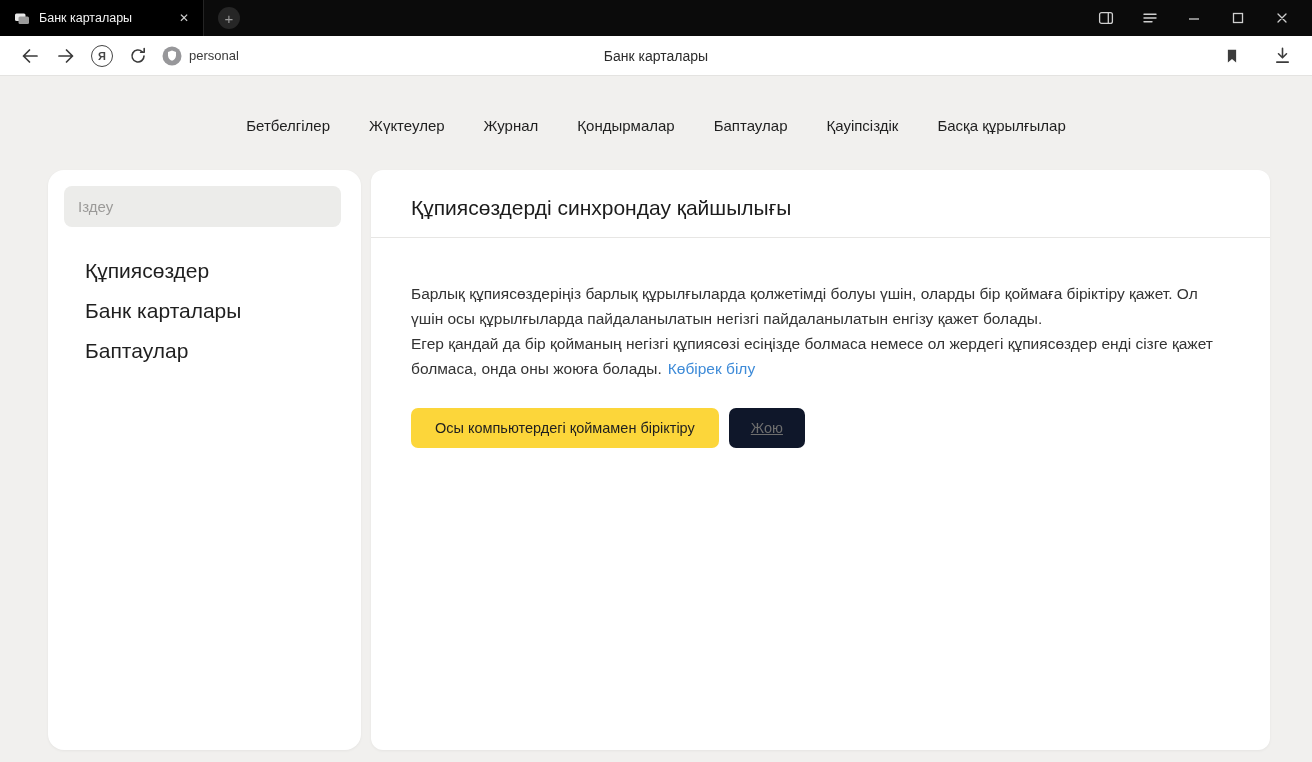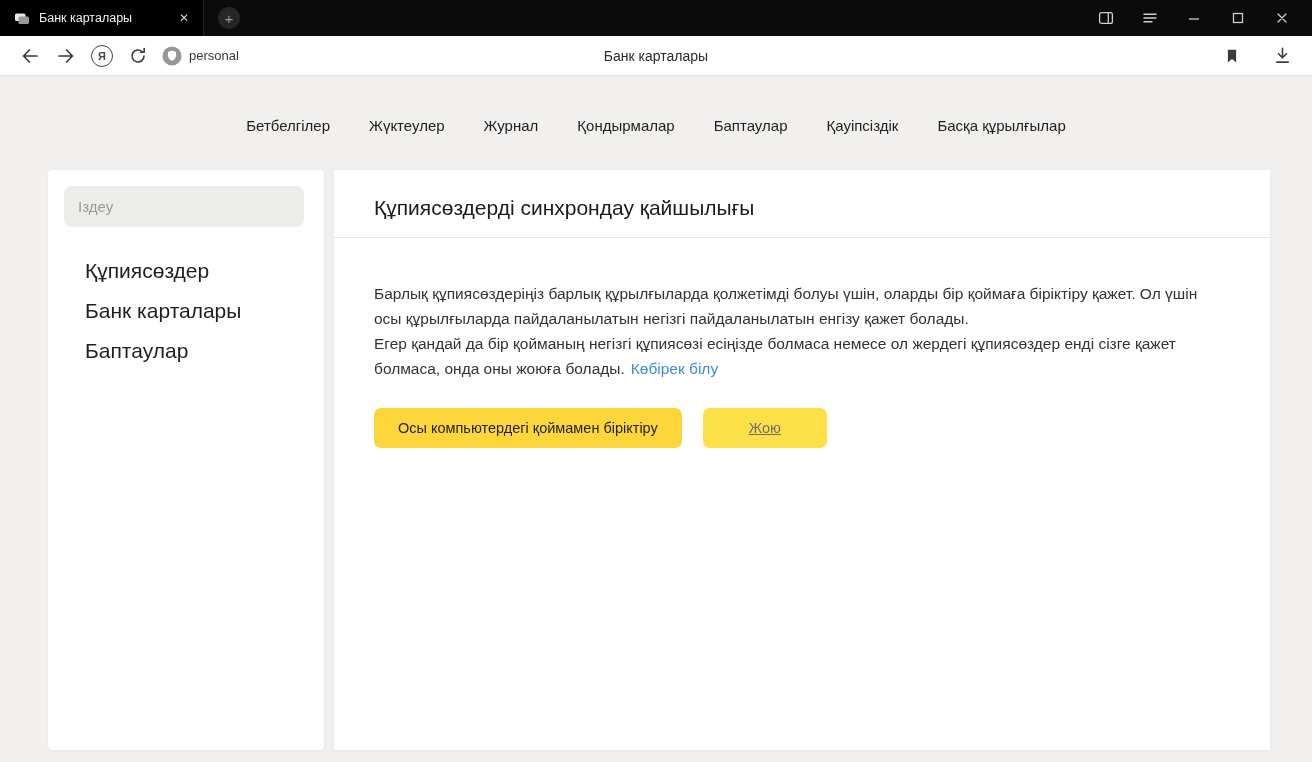--- a/index.html
+++ b/index.html
@@ -28,40 +28,40 @@
   .page-title { position:absolute; left:0; right:0; text-align:center; font-size:14px; color:#2b2b2b; pointer-events:none; }
   .toolbar-right { margin-left:auto; display:flex; align-items:center; gap:14px; z-index:1; }
 
   
   .nav-row { display:flex; justify-content:center; gap:9px; margin-top:34px; }
   .nav-item { font-size:15px; color:#1f1f1f; padding:7px 15px; border-radius:17px; white-space:nowrap; cursor:default; }
   .nav-item.active { background:#e7e6e2; }
 
   
   .panels { display:flex; gap:10px; padding:0 42px 0 48px; margin-top:29px; height:580px; }
-  .sidebar { width:276px; background:#fff; border-radius:4px; box-shadow:0 1px 3px rgba(0,0,0,.05); padding-top:16px; }
+  .sidebar { width:313px; background:#fff; border-radius:16px; box-shadow:0 1px 3px rgba(0,0,0,.05); padding-top:16px; }
   .search-box { margin:0 20px 0 16px; }
   .search-input { width:100%; height:41px; background:#ececea; border:none; border-radius:8px; padding:0 14px;
                   font-size:15px; color:#333; font-family:inherit; outline:none; }
   .search-input::placeholder { color:#9b9a98; }
   .side-list { margin-top:24px; }
   .side-item { height:40px; display:flex; align-items:center; padding-left:37px; font-size:21px; color:#1f1f1f; cursor:default; }
   .side-item.active { background:#e9e8e5; color:#d6453c; }
 
-  .main { flex:1; background:#fff; border-radius:0; box-shadow:0 1px 3px rgba(0,0,0,.05); overflow:hidden; }
+  .main { flex:1; background:#fff; border-radius:12px; box-shadow:0 1px 3px rgba(0,0,0,.05); overflow:hidden; }
   .main-title { font-size:21px; color:#1c1c1c; padding:26px 40px 17px; border-bottom:1px solid #e7e6e4; }
   .main-body { padding:28px 40px 0; }
   .main-heading { font-size:16.5px; font-weight:bold; line-height:26px; color:#1c1c1c; max-width:800px; }
   .main-text { margin-top:15px; font-size:15.5px; line-height:25px; color:#333; max-width:832px; }
   .main-text p { margin:0; }
   .learn-link { color:#3e8bd8; text-decoration:none; margin-left:6px; }
-  .btn-row { display:flex; gap:21px; margin-top:27px; }
+  .btn-row { display:flex; gap:10px; margin-top:27px; }
   .btn { height:40px; border:none; border-radius:7px; font-size:14.5px; font-family:inherit; padding:0 24px; cursor:default; }
   .btn-yellow { background:#fcd63a; color:#1f1f1f; }
-  .btn-gray { background:#fde047; color:#6e6e6e; padding:0 46px;text-decoration:underline; }
+  .btn-gray { background:#0f172a; color:#6e6e6e; padding:0 22px;text-decoration:underline; }
 </style>
 </head>
 <body>
 
 <div class="topbar">
   <div class="tab">
     <span style="display:flex;">
       <svg width="16" height="16" viewBox="0 0 16 16">
           <rect x="1" y="3.5" width="10.5" height="7.5" rx="1.5" fill="#e8e8e8"></rect>
           <rect x="4.5" y="6.5" width="10.5" height="7.5" rx="1.5" fill="#9a9a9a"></rect>

